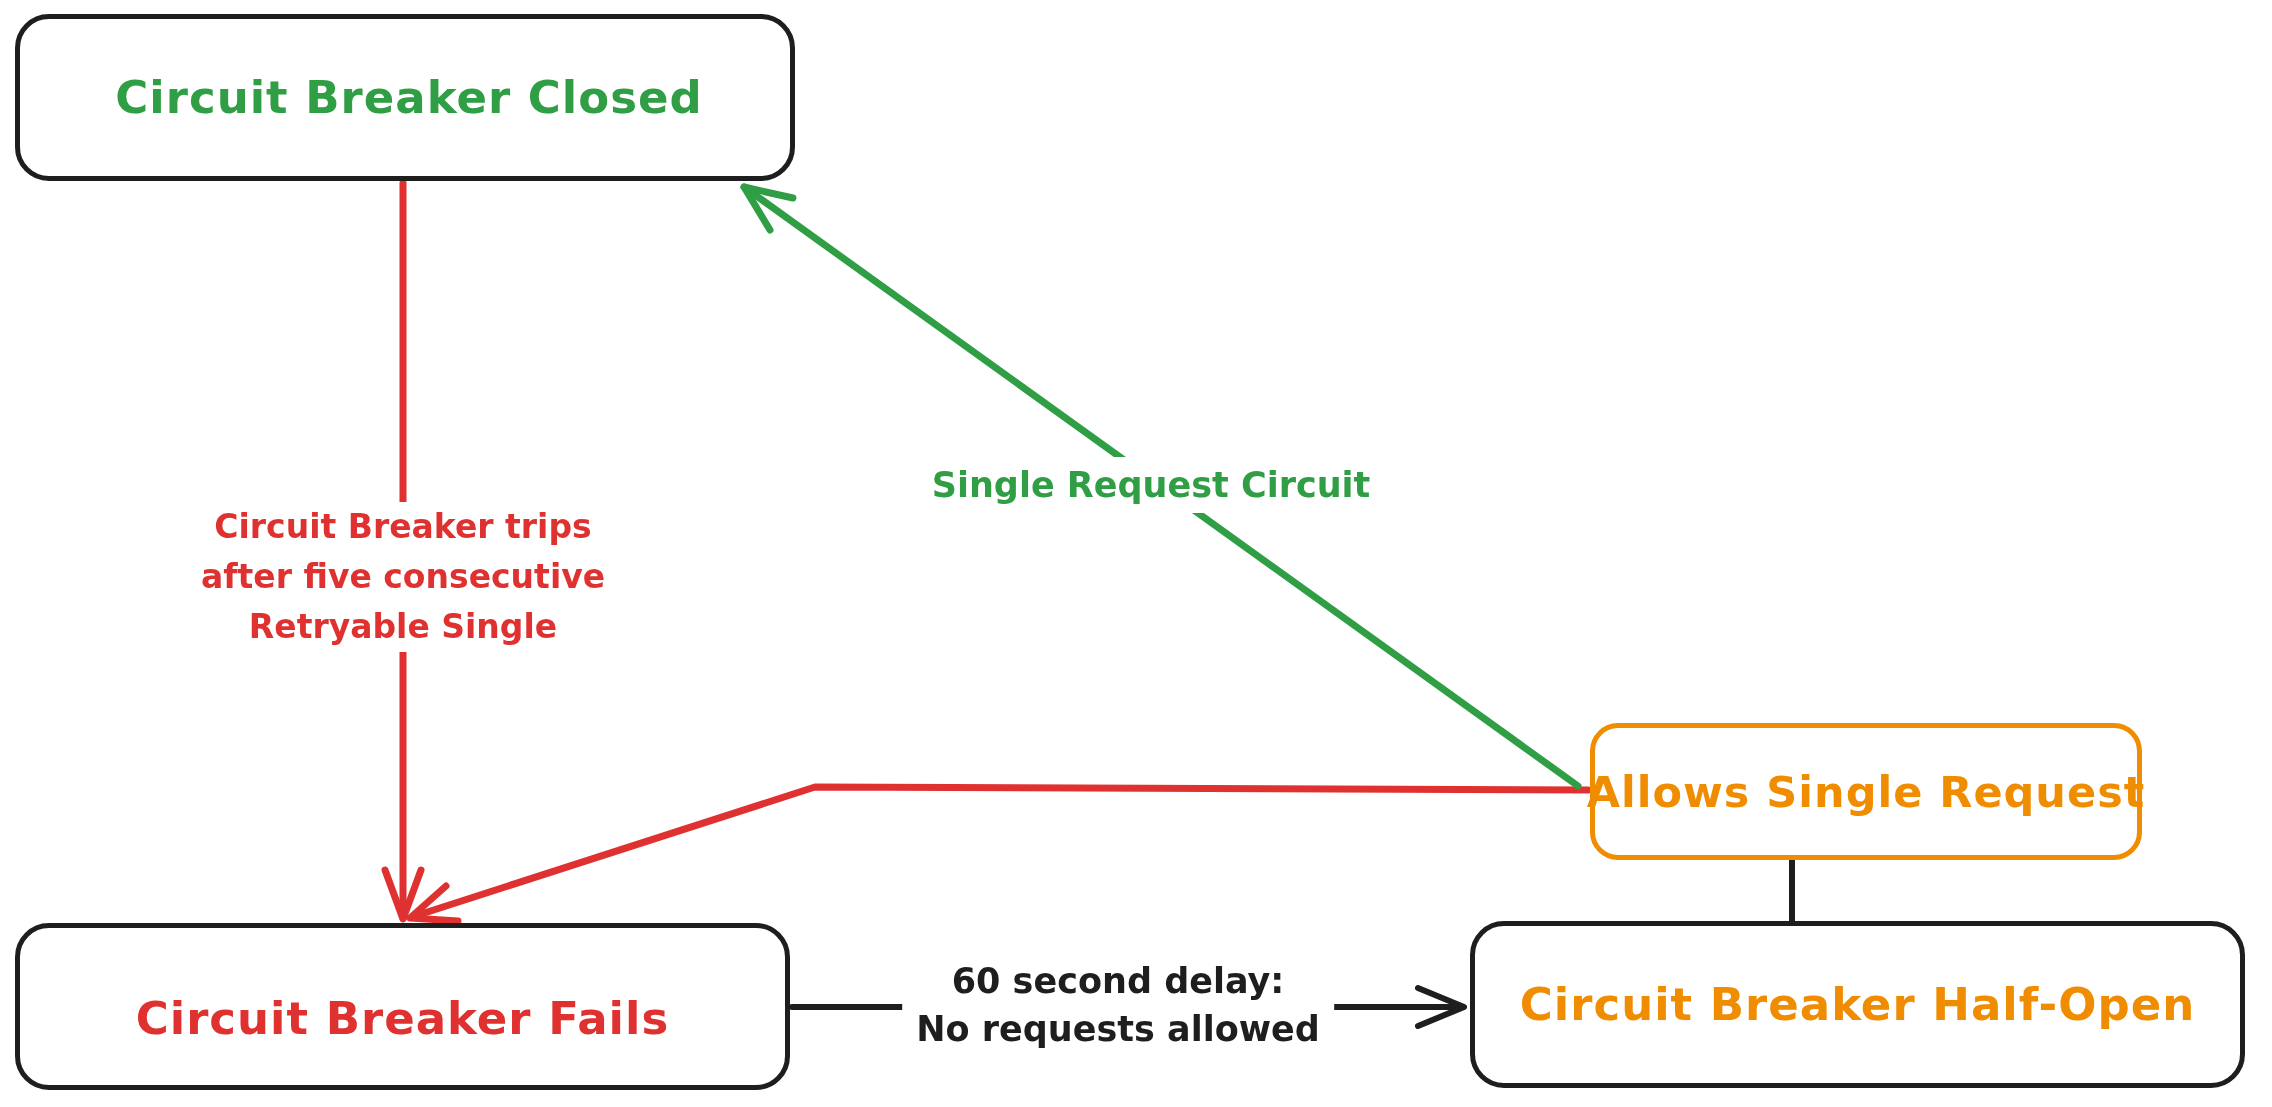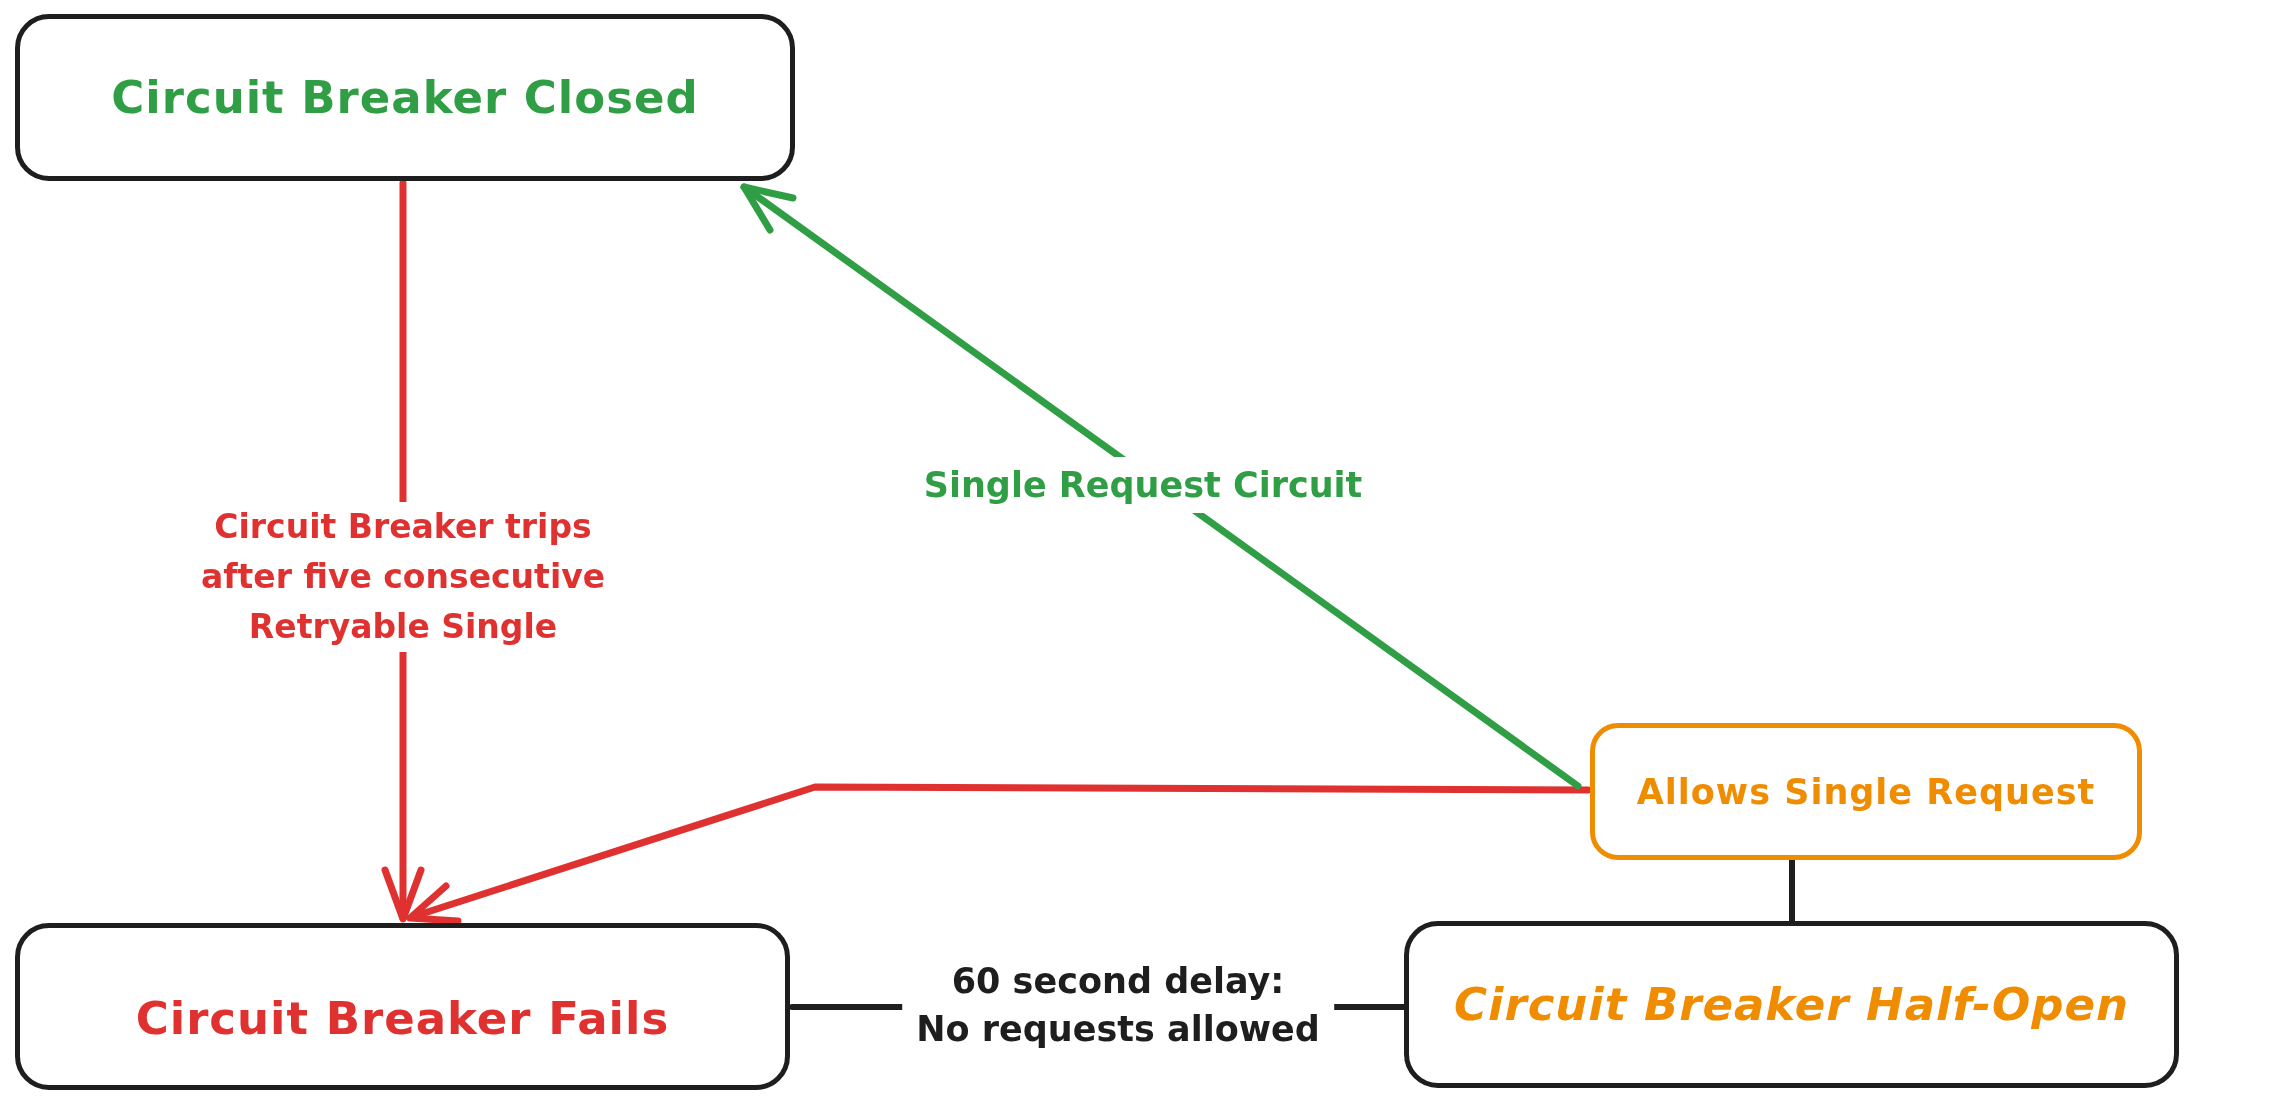--- a/index.html
+++ b/index.html
@@ -27,35 +27,35 @@
     background: #ffffff;
     border: 5px solid #1e1e1e;
     border-radius: 34px;
     display: flex;
     align-items: center;
     justify-content: center;
     z-index: 2;
   }
   #node-closed    { left: 15px;   top: 14px;  width: 780px; height: 167px; }
   #node-open      { left: 15px;   top: 923px; width: 775px; height: 167px; }
-  #node-half-open { left: 1404px; top: 921px; width: 775px; height: 167px; font-style: italic; }
+  #node-half-open { left: 1470px; top: 921px; width: 775px; height: 167px; }
   #node-allows    { left: 1590px; top: 723px; width: 552px; height: 137px;
                     border-color: #f08c00; border-radius: 28px; }
 
   .node-label {
     font-size: 45px;
     font-weight: bold;
     letter-spacing: 1px;
     white-space: nowrap;
   }
-  .txt-green  { color: #2f9e44; }
+  .txt-green  { color: #2f9e44; margin-left: 8px; }
   .txt-red    { color: #e03131; margin-top: 24px; }
   .txt-orange { color: #f08c00; }
   .txt-black  { color: #1e1e1e; }
-  #node-allows .node-label { font-size: 35px; }
+  #node-allows .node-label { font-size: 43px; }
 
   
   .edge-label {
     position: absolute;
     background: #ffffff;
     text-align: center;
     font-weight: bold;
     white-space: nowrap;
     z-index: 3;
   }

